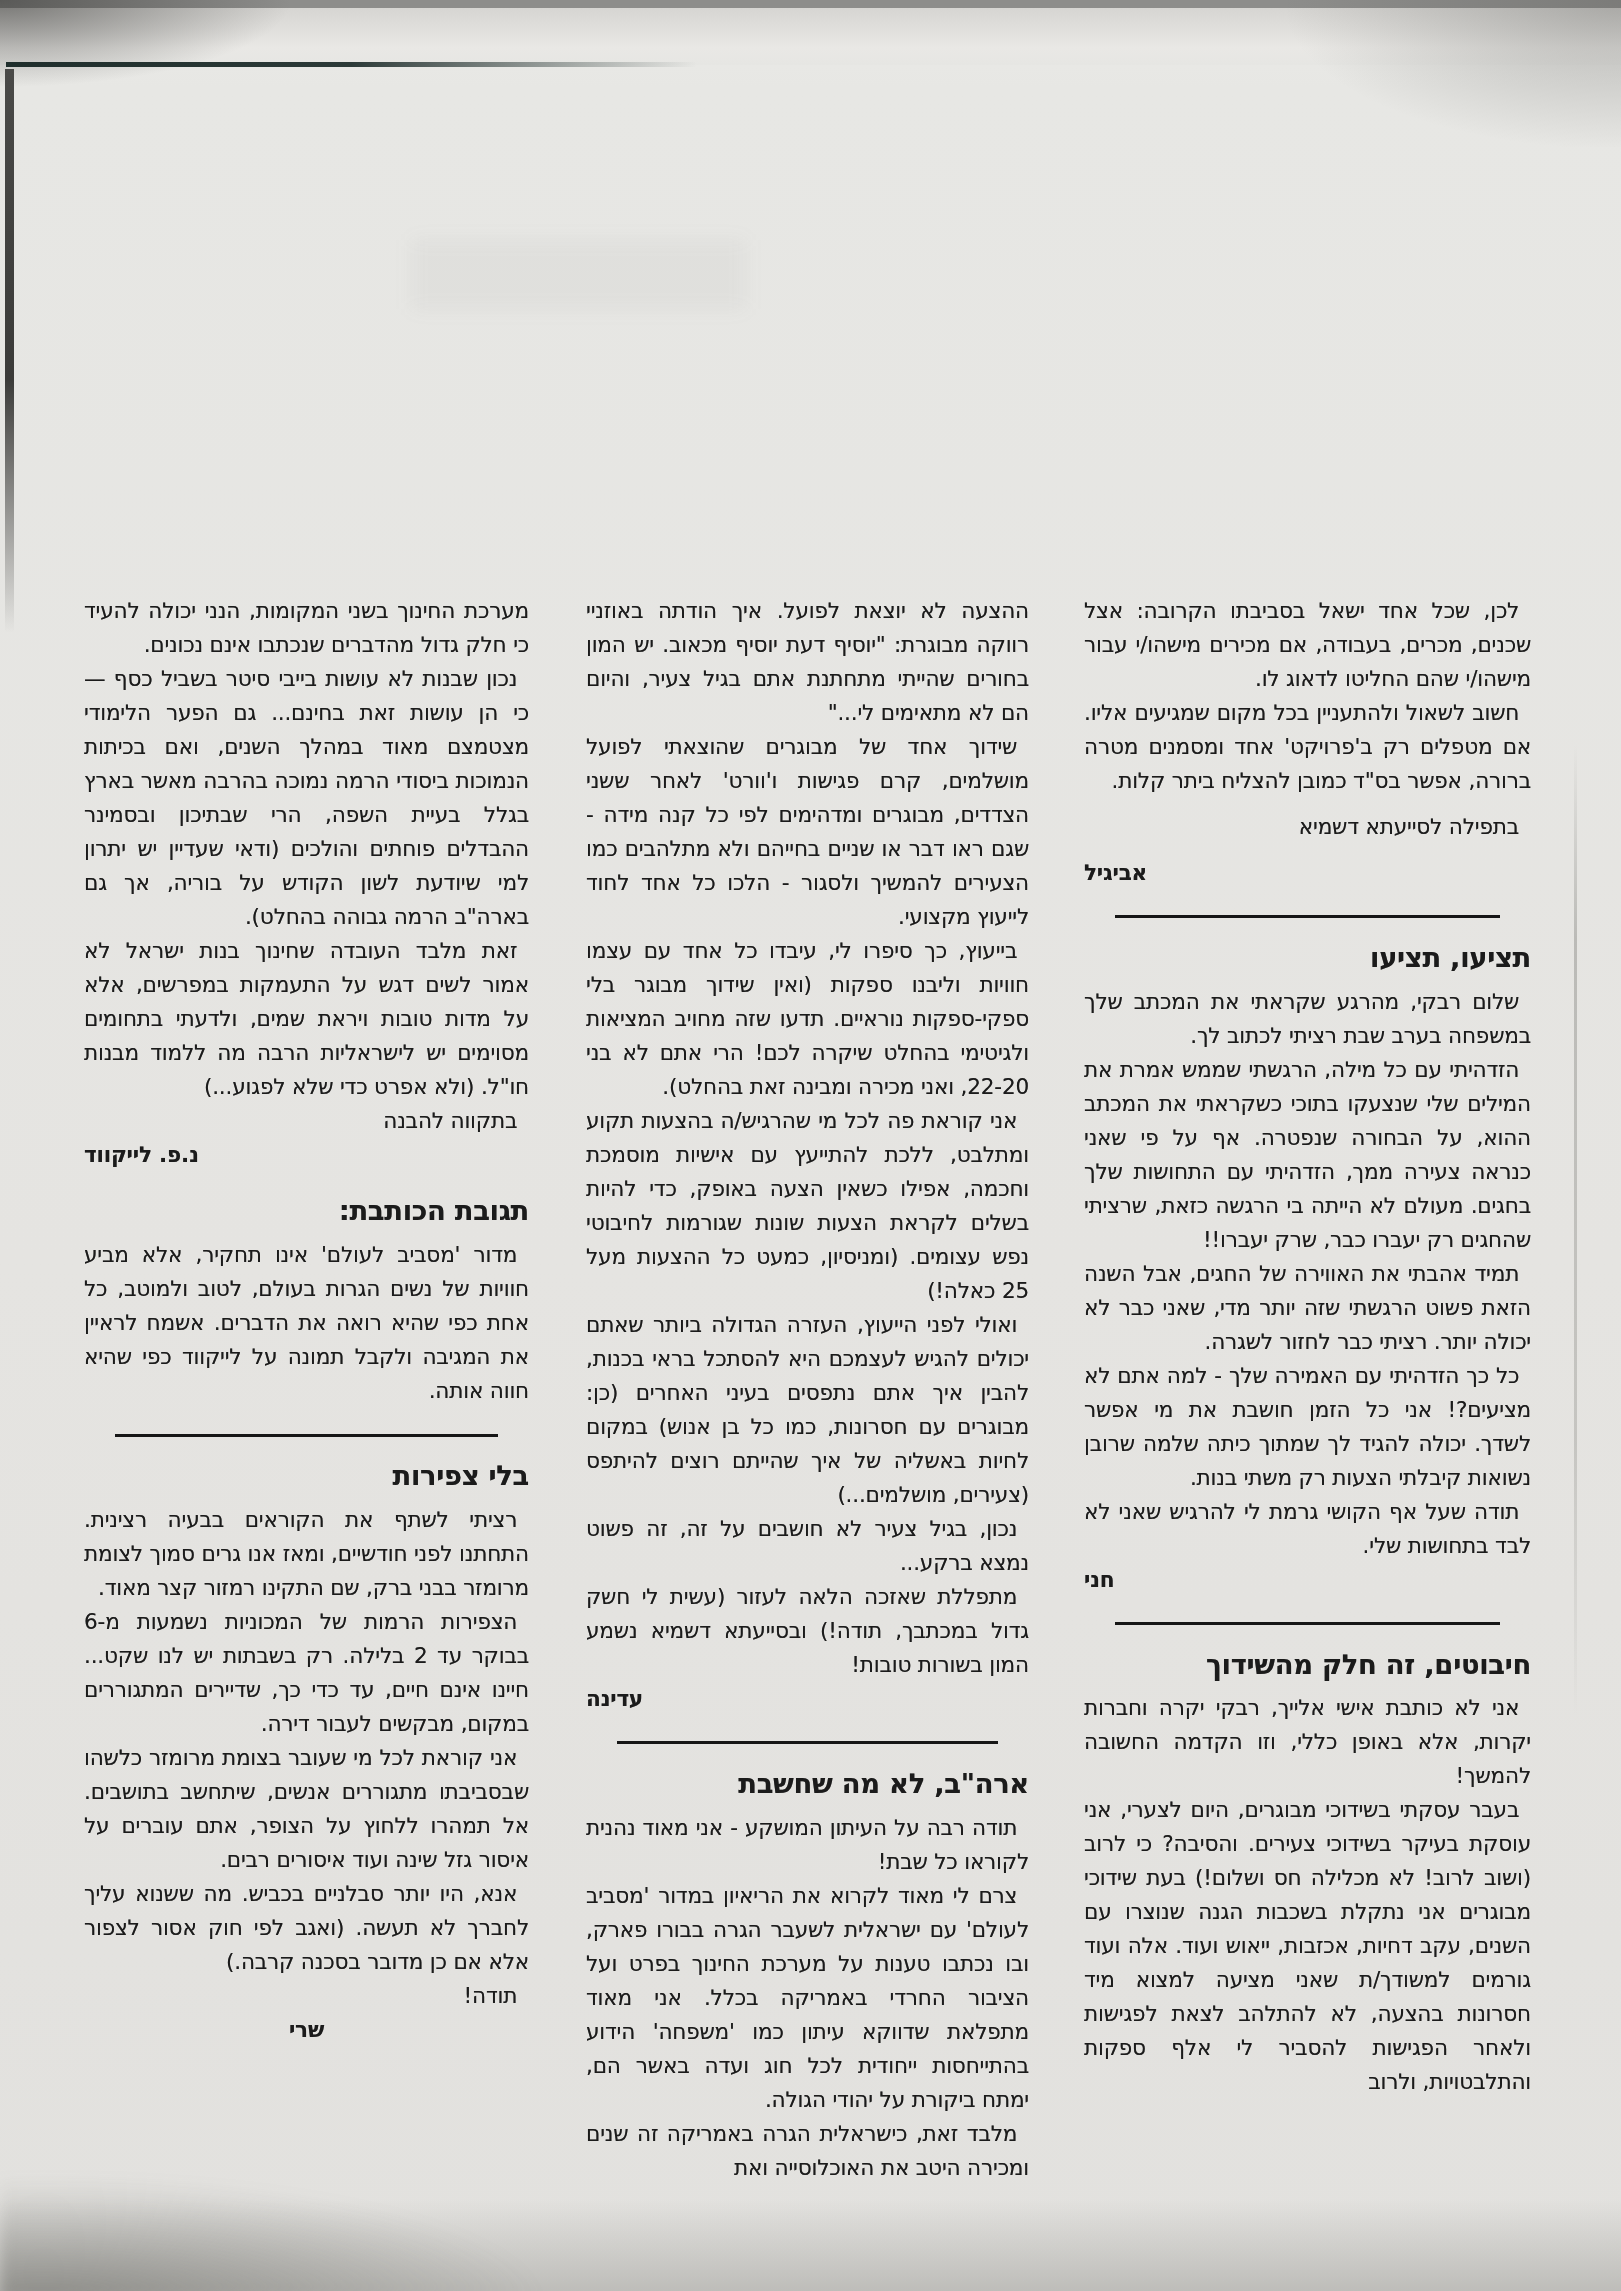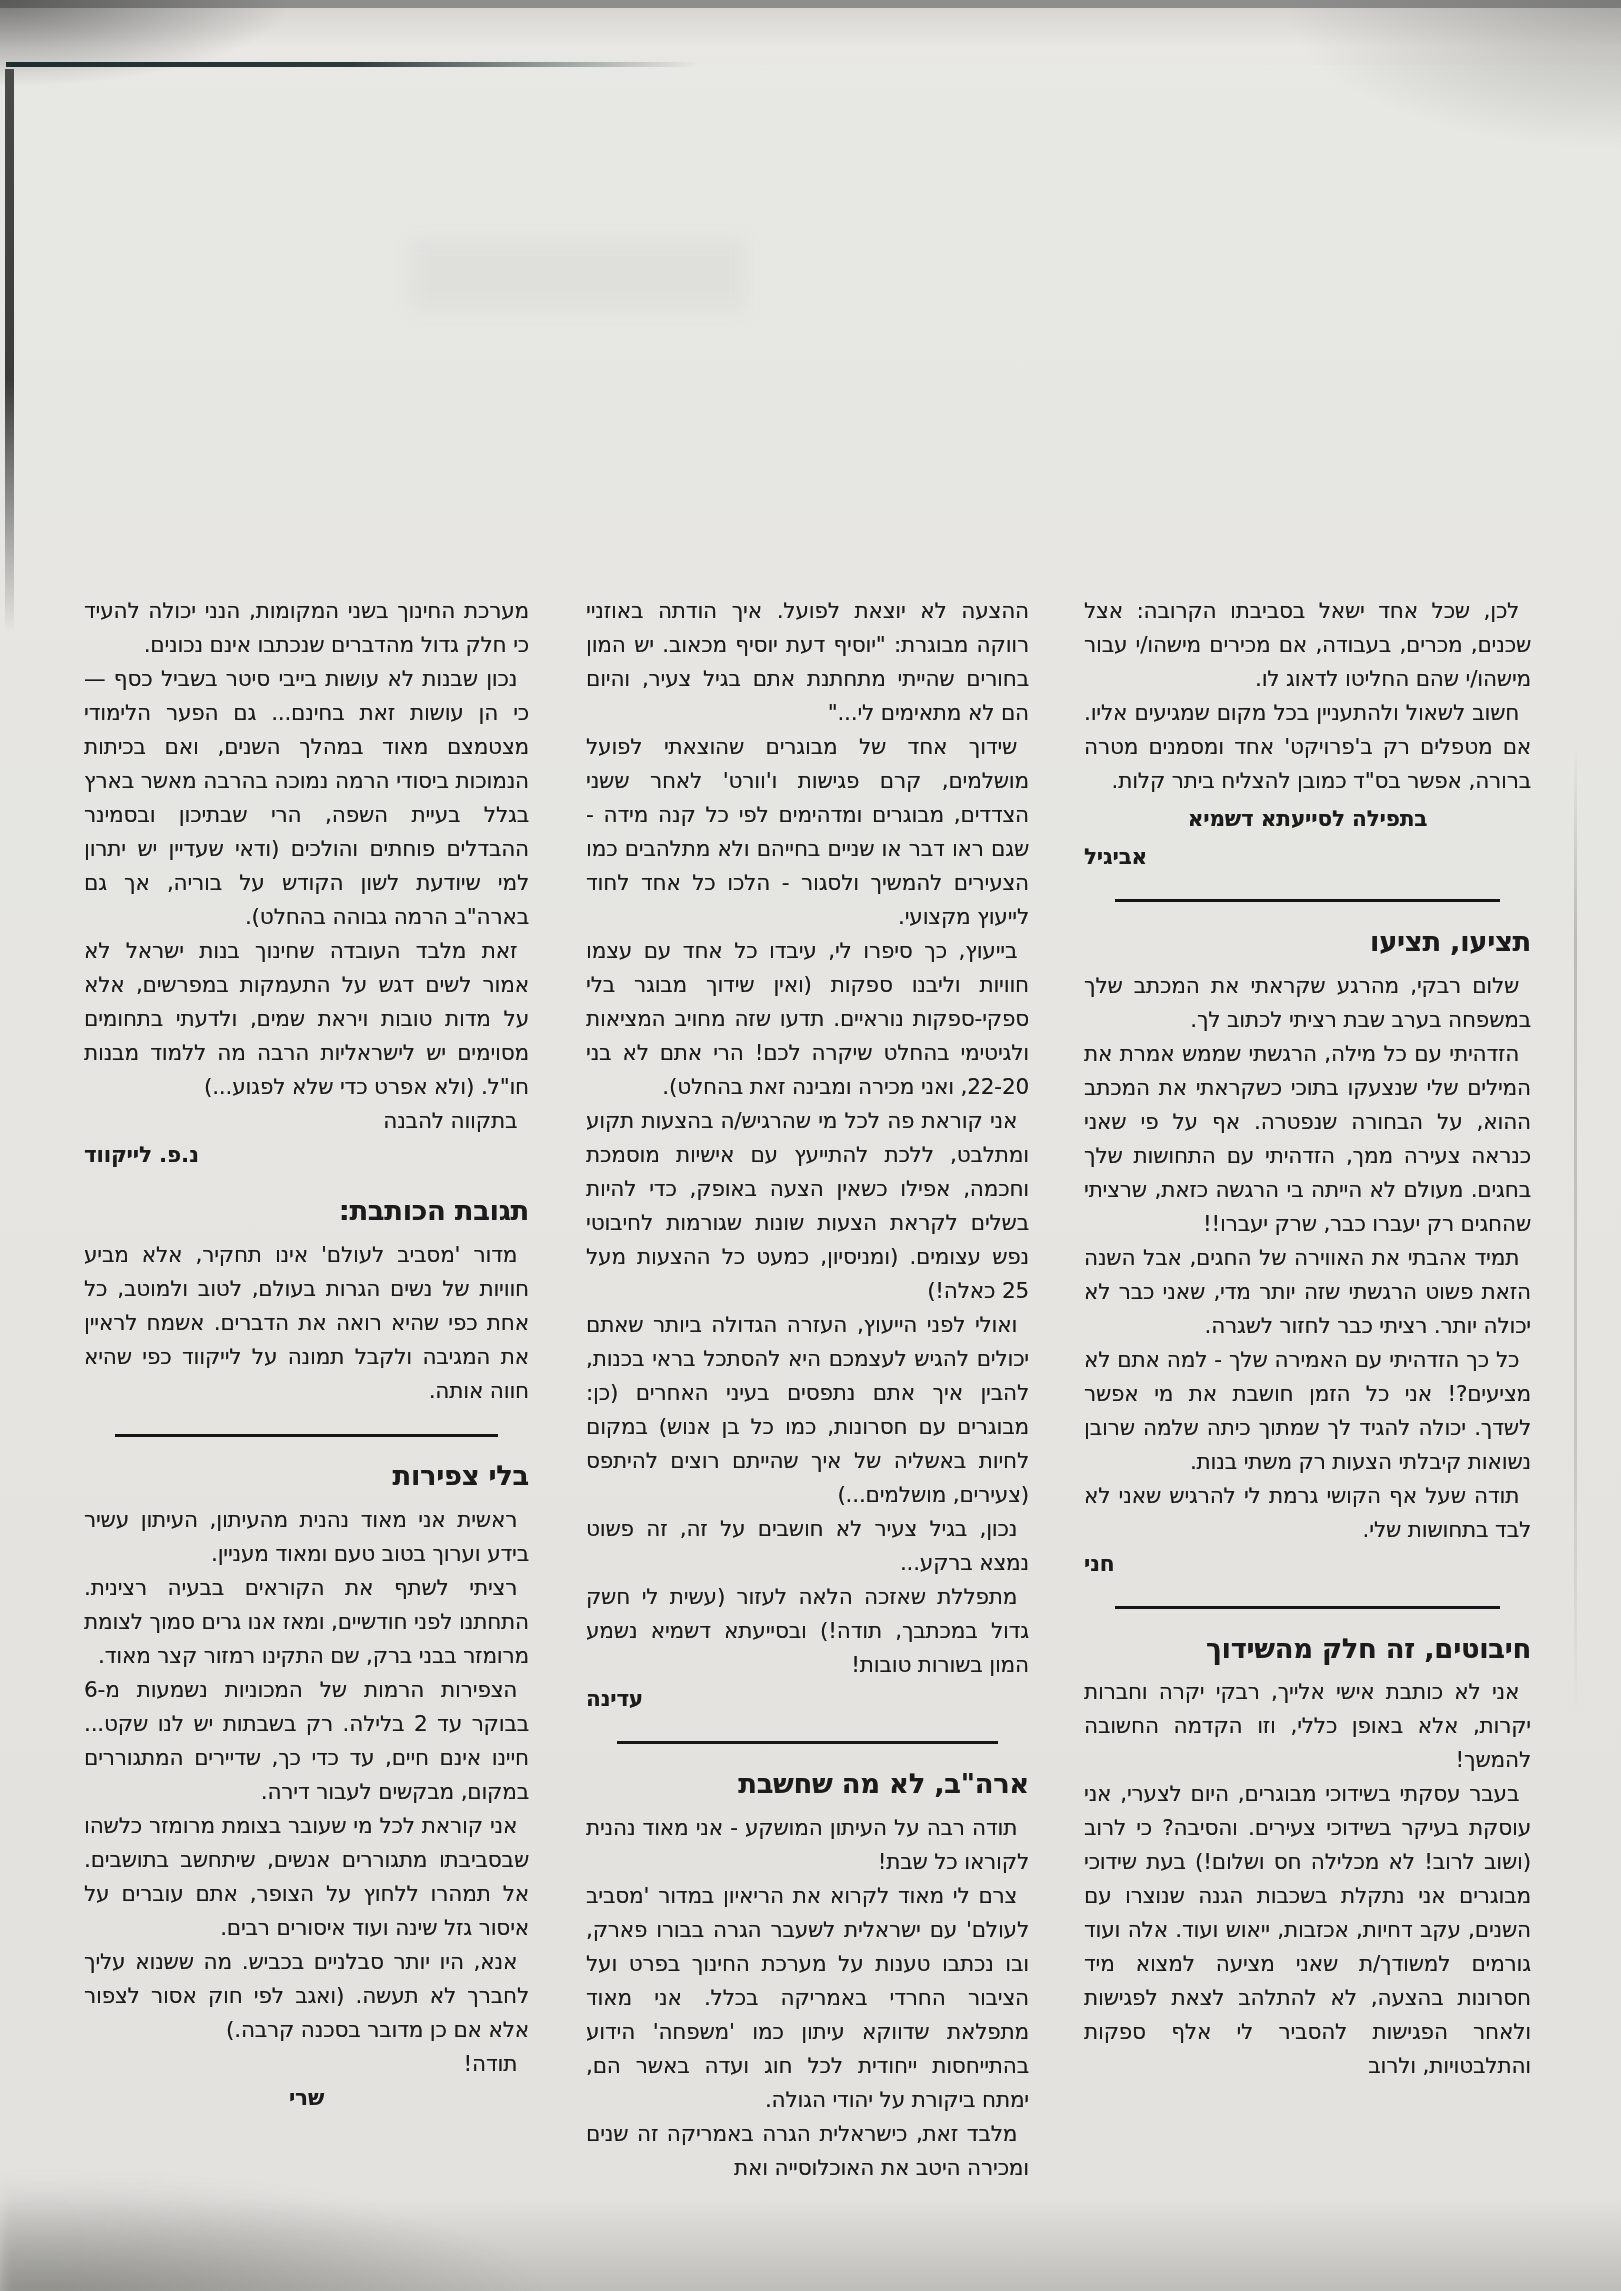--- a/index.html
+++ b/index.html
@@ -41,21 +41,21 @@
     text-shadow:0 0 0.5px rgba(25,25,25,0.55);
   }
   .col-right{left:1084px;width:447px;}
   .col-middle{left:586px;width:443px;}
   .col-left{left:84px;width:445px;}
   .para{margin:0;text-align:justify;}
   .para.indent{text-indent:11.8px;}
   .heading{font-weight:bold;font-size:27.4px;line-height:35px;margin:0 0 9.8px;
     text-align:right;letter-spacing:-0.3px;}
   .heading.inline-top{margin-top:21.6px;}
-  .signoff{font-weight:bold;margin:4px;text-align:center;}
+  .signoff{font-weight:normal;margin:12px;text-align:right;}
   .signature{font-weight:bold;margin:0;text-align:left;}
   .signature.signature-left{text-align:center;}
   .plain-line{margin:0;text-align:right;text-indent:11.8px;}
   .divider{height:2.9px;background:#161616;width:86%;margin:25.5px auto 21.6px;}
 </style>
 </head>
 <body>
 
 <div class="page">
 
@@ -107,21 +107,20 @@
     <section class="col col-left">
         <p class="para">מערכת החינוך בשני המקומות, הנני יכולה להעיד כי חלק גדול מהדברים שנכתבו אינם נכונים.</p>
         <p class="para indent">נכון שבנות לא עושות בייבי סיטר בשביל כסף — כי הן עושות זאת בחינם... גם הפער הלימודי מצטמצם מאוד במהלך השנים, ואם בכיתות הנמוכות ביסודי הרמה נמוכה בהרבה מאשר בארץ בגלל בעיית השפה, הרי שבתיכון ובסמינר ההבדלים פוחתים והולכים (ודאי שעדיין יש יתרון למי שיודעת לשון הקודש על בוריה, אך גם בארה"ב הרמה גבוהה בהחלט).</p>
         <p class="para indent">זאת מלבד העובדה שחינוך בנות ישראל לא אמור לשים דגש על התעמקות במפרשים, אלא על מדות טובות ויראת שמים, ולדעתי בתחומים מסוימים יש לישראליות הרבה מה ללמוד מבנות חו"ל. (ולא אפרט כדי שלא לפגוע...)</p>
         <p class="plain-line">בתקווה להבנה</p>
         <p class="signature">נ.פ. לייקווד</p>
         <h3 class="heading inline-top">תגובת הכותבת:</h3>
         <p class="para indent">מדור 'מסביב לעולם' אינו תחקיר, אלא מביע חוויות של נשים הגרות בעולם, לטוב ולמוטב, כל אחת כפי שהיא רואה את הדברים. אשמח לראיין את המגיבה ולקבל תמונה על לייקווד כפי שהיא חווה אותה.</p>
         <div class="divider"></div>
         <h3 class="heading">בלי צפירות</h3>
-        <p class="para indent">ראשית אני מאוד נהנית מהעיתון, העיתון עשיר בידע וערוך בטוב טעם ומאוד מעניין.</p>
         <p class="para indent">רציתי לשתף את הקוראים בבעיה רצינית. התחתנו לפני חודשיים, ומאז אנו גרים סמוך לצומת מרומזר בבני ברק, שם התקינו רמזור קצר מאוד.</p>
         <p class="para indent">הצפירות הרמות של המכוניות נשמעות מ-6 בבוקר עד 2 בלילה. רק בשבתות יש לנו שקט... חיינו אינם חיים, עד כדי כך, שדיירים המתגוררים במקום, מבקשים לעבור דירה.</p>
         <p class="para indent">אני קוראת לכל מי שעובר בצומת מרומזר כלשהו שבסביבתו מתגוררים אנשים, שיתחשב בתושבים. אל תמהרו ללחוץ על הצופר, אתם עוברים על איסור גזל שינה ועוד איסורים רבים.</p>
         <p class="para indent">אנא, היו יותר סבלניים בכביש. מה ששנוא עליך לחברך לא תעשה. (ואגב לפי חוק אסור לצפור אלא אם כן מדובר בסכנה קרבה.)</p>
         <p class="plain-line">תודה!</p>
         <p class="signature signature-left">שרי</p>
       </section>
   </main>
 </div>
 

